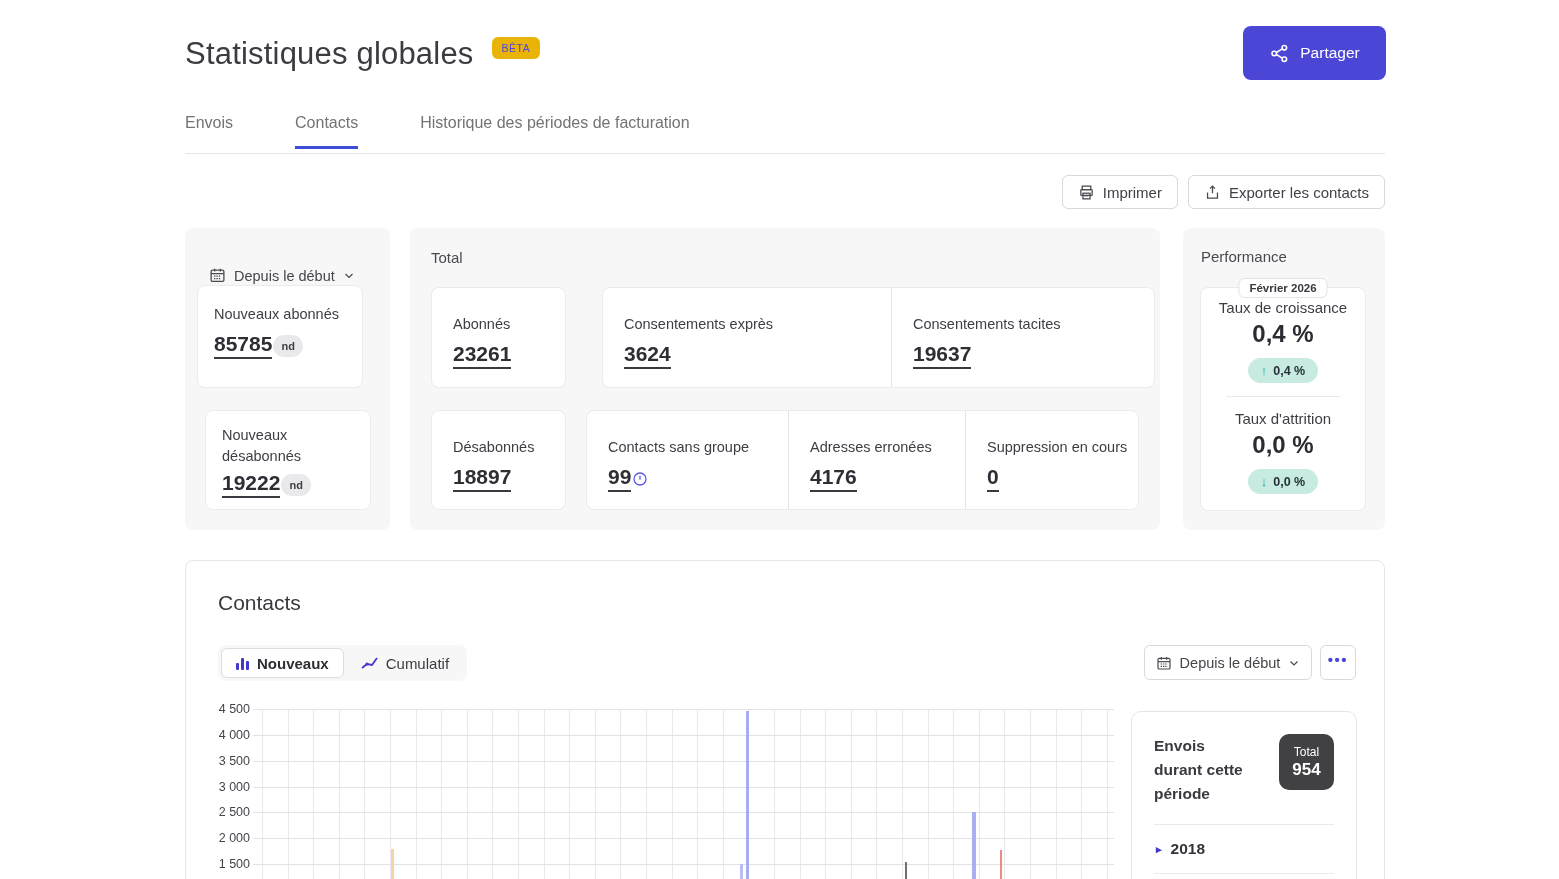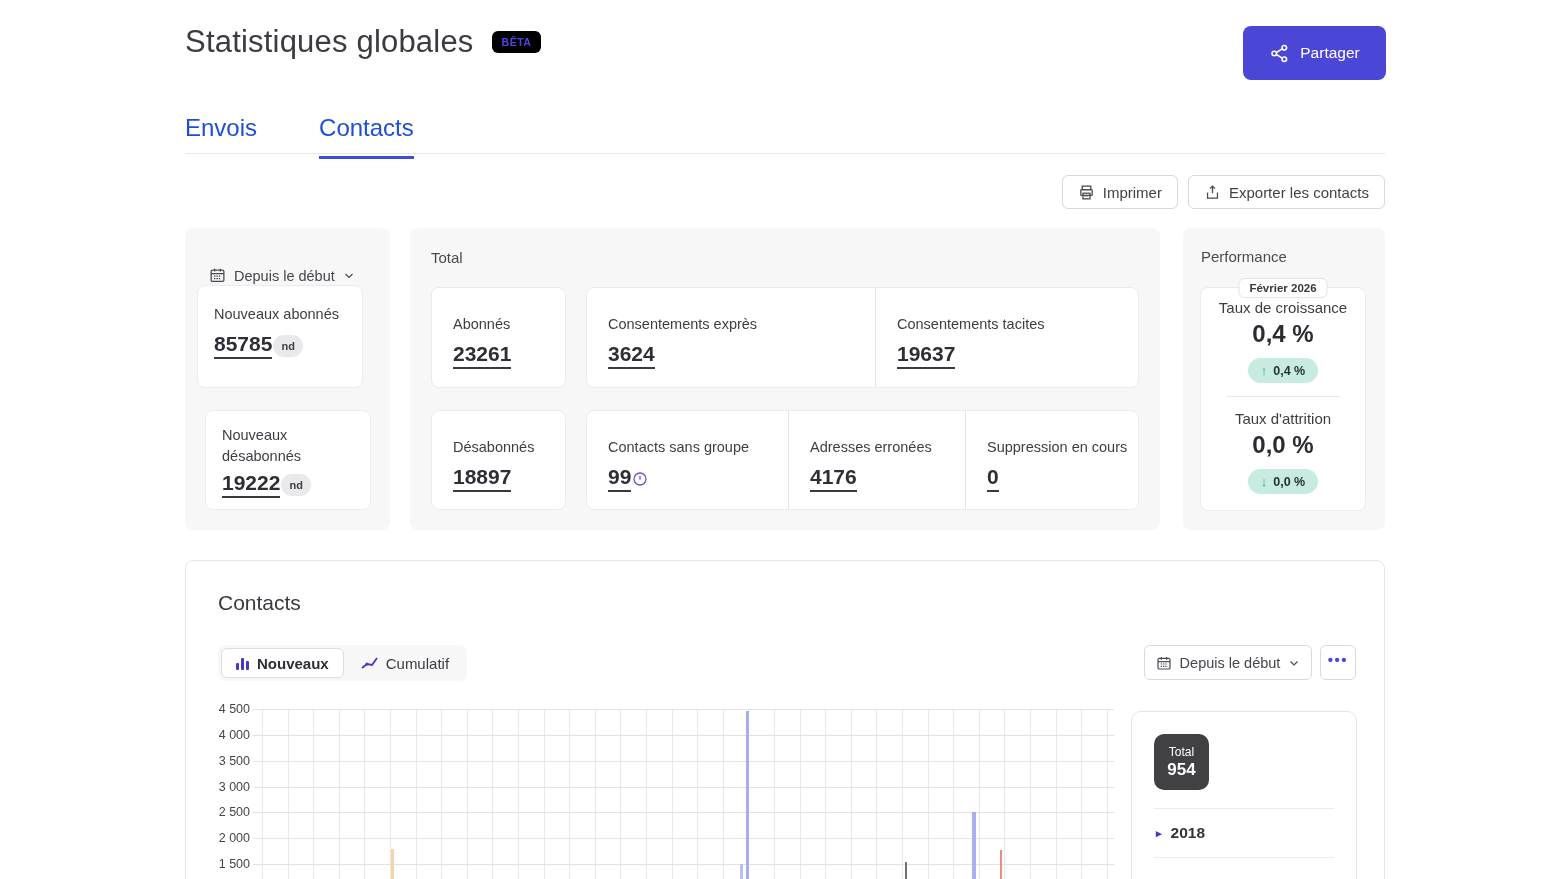--- a/index.html
+++ b/index.html
@@ -1,32 +1,32 @@
 <!DOCTYPE html>
 <html><head>
 <meta charset="utf-8">
 <style>
   * { margin:0; padding:0; box-sizing:border-box; }
   html,body { width:1559px; height:879px; overflow:hidden; background:#fff;
     font-family:"Liberation Sans", sans-serif; color:#3c3b42; }
 
   
   .header { position:absolute; left:185px; top:24px; display:flex; align-items:center; gap:18px; }
-  .page-title { font-size:31px; font-weight:400; color:#3c3b42; letter-spacing:.2px; }
-  .beta-badge { background:#000000; color:#4f46e0; font-size:10.5px; font-weight:700;
+  .page-title { font-size:31px; font-weight:400; color:#3c3b42; letter-spacing:.2px;margin-top:12px; }
+  .beta-badge { background:#eab308; color:#4f46e0; font-size:10.5px; font-weight:400;
     padding:5px 10px; border-radius:6px; letter-spacing:.5px; }
   .share-btn { position:absolute; left:1243px; top:26px; width:143px; height:54px;
     background:#4c46d6; border:none; border-radius:8px; color:#fff; font-size:15.5px;
     display:flex; align-items:center; justify-content:center; gap:10px; cursor:pointer;
     font-family:"Liberation Sans", sans-serif; }
 
   
   .tabbar { position:absolute; left:185px; top:106px; width:1200px; height:48px;
     border-bottom:1px solid #e7e7ea; display:flex; align-items:flex-start; }
-  .tab { position:relative; font-size:24px; color:#1d4ed8; padding:8px 0 16px 0;
+  .tab { position:relative; font-size:16px; color:#737373; padding:8px 0 16px 0;
     margin-right:62px; cursor:pointer; }
   .tab.active::after { content:""; position:absolute; left:0; right:0; bottom:-1px;
     height:3px; background:#3d4fd8; }
 
   
   .actions { position:absolute; top:175px; right:174px; display:flex; gap:10px; }
   .action-btn { height:34px; background:#fff; border:1px solid #d8d8dd; border-radius:6px;
     display:flex; align-items:center; gap:8px; padding:0 15px; font-size:15px; color:#413f48;
     cursor:pointer; font-family:"Liberation Sans", sans-serif; }
 
@@ -115,20 +115,21 @@
       <line x1="8.3" y1="10.8" x2="15.2" y2="6.7"></line>
         <line x1="8.3" y1="13.2" x2="15.2" y2="17.3"></line>
     </svg>
   </span>
   <span>Partager</span>
 </button>
 
 <div class="tabbar">
   <div class="tab">Envois</div>
   <div class="tab active">Contacts</div>
+  <div class="tab">Historique des périodes de facturation</div>
 </div>
 
 <div class="actions">
   <button class="action-btn">
     <span class="icon">
       <svg width="17" height="17" viewBox="0 0 24 24" fill="none" stroke="#4a4950" stroke-width="1.8">
         <rect x="6" y="3" width="12" height="5"></rect>
           <rect x="4" y="8" width="16" height="8" rx="1"></rect>
         <rect x="7" y="13" width="10" height="8"></rect>
           <line x1="9" y1="16.5" x2="15" y2="16.5"></line>
@@ -186,21 +187,21 @@
 <div class="panel" style="left:410px; width:750px; height:302px;">
   <div class="panel-title" style="position:absolute; left:21px; top:21px;">Total</div>
 
   <div class="white-card" style="left:21px; top:59px; width:135px; height:101px; padding:26px 0 0 21px;">
     <div class="stat-label">Abonnés</div>
     <div class="stat-value-row">
         <span class="stat-value">23261</span>
       </div>
   </div>
 
-  <div class="white-card" style="left:176px; top:59px; width:553px; height:101px;">
+  <div class="white-card" style="left:192px; top:59px; width:553px; height:101px;">
     <div class="cell" style="left:0; width:276px;">
       <div class="stat-label">Consentements exprès</div>
       <div class="stat-value-row">
           <span class="stat-value">3624</span>
         </div>
     </div>
     <div class="cell vdiv" style="left:276px; width:277px;">
       <div class="stat-label">Consentements tacites</div>
       <div class="stat-value-row">
           <span class="stat-value">19637</span>
@@ -329,20 +330,21 @@
       <div class="bar" style="left: 137.76px; width: 3px; top: 139.59px; background: rgb(247, 211, 169);"></div>
       <div class="bar" style="left: 487.326px; width: 3px; top: 155.1px; background: rgb(185, 190, 244);"></div>
       <div class="bar" style="left: 493.353px; width: 3px; top: 1.551px; background: rgb(166, 173, 240);"></div>
       <div class="bar" style="left: 651.777px; width: 2px; top: 152.515px; background: rgb(112, 112, 116);"></div>
       <div class="bar" style="left: 718.935px; width: 4px; top: 103.4px; background: rgb(169, 175, 242);"></div>
       <div class="bar" style="left: 747.348px; width: 2px; top: 140.624px; background: rgb(237, 138, 131);"></div>
     </div>
 
   <div class="envois-card">
     <div class="envois-head">
+      <div class="envois-title">Envois durant cette période</div>
       <div class="total-badge">
         <div class="tb-label">Total</div>
         <div class="tb-value">954</div>
       </div>
     </div>
     <div class="envois-div"></div>
     <div class="year-row">
       <span class="year-marker">▸</span>
       <span>2018</span>
     </div>

